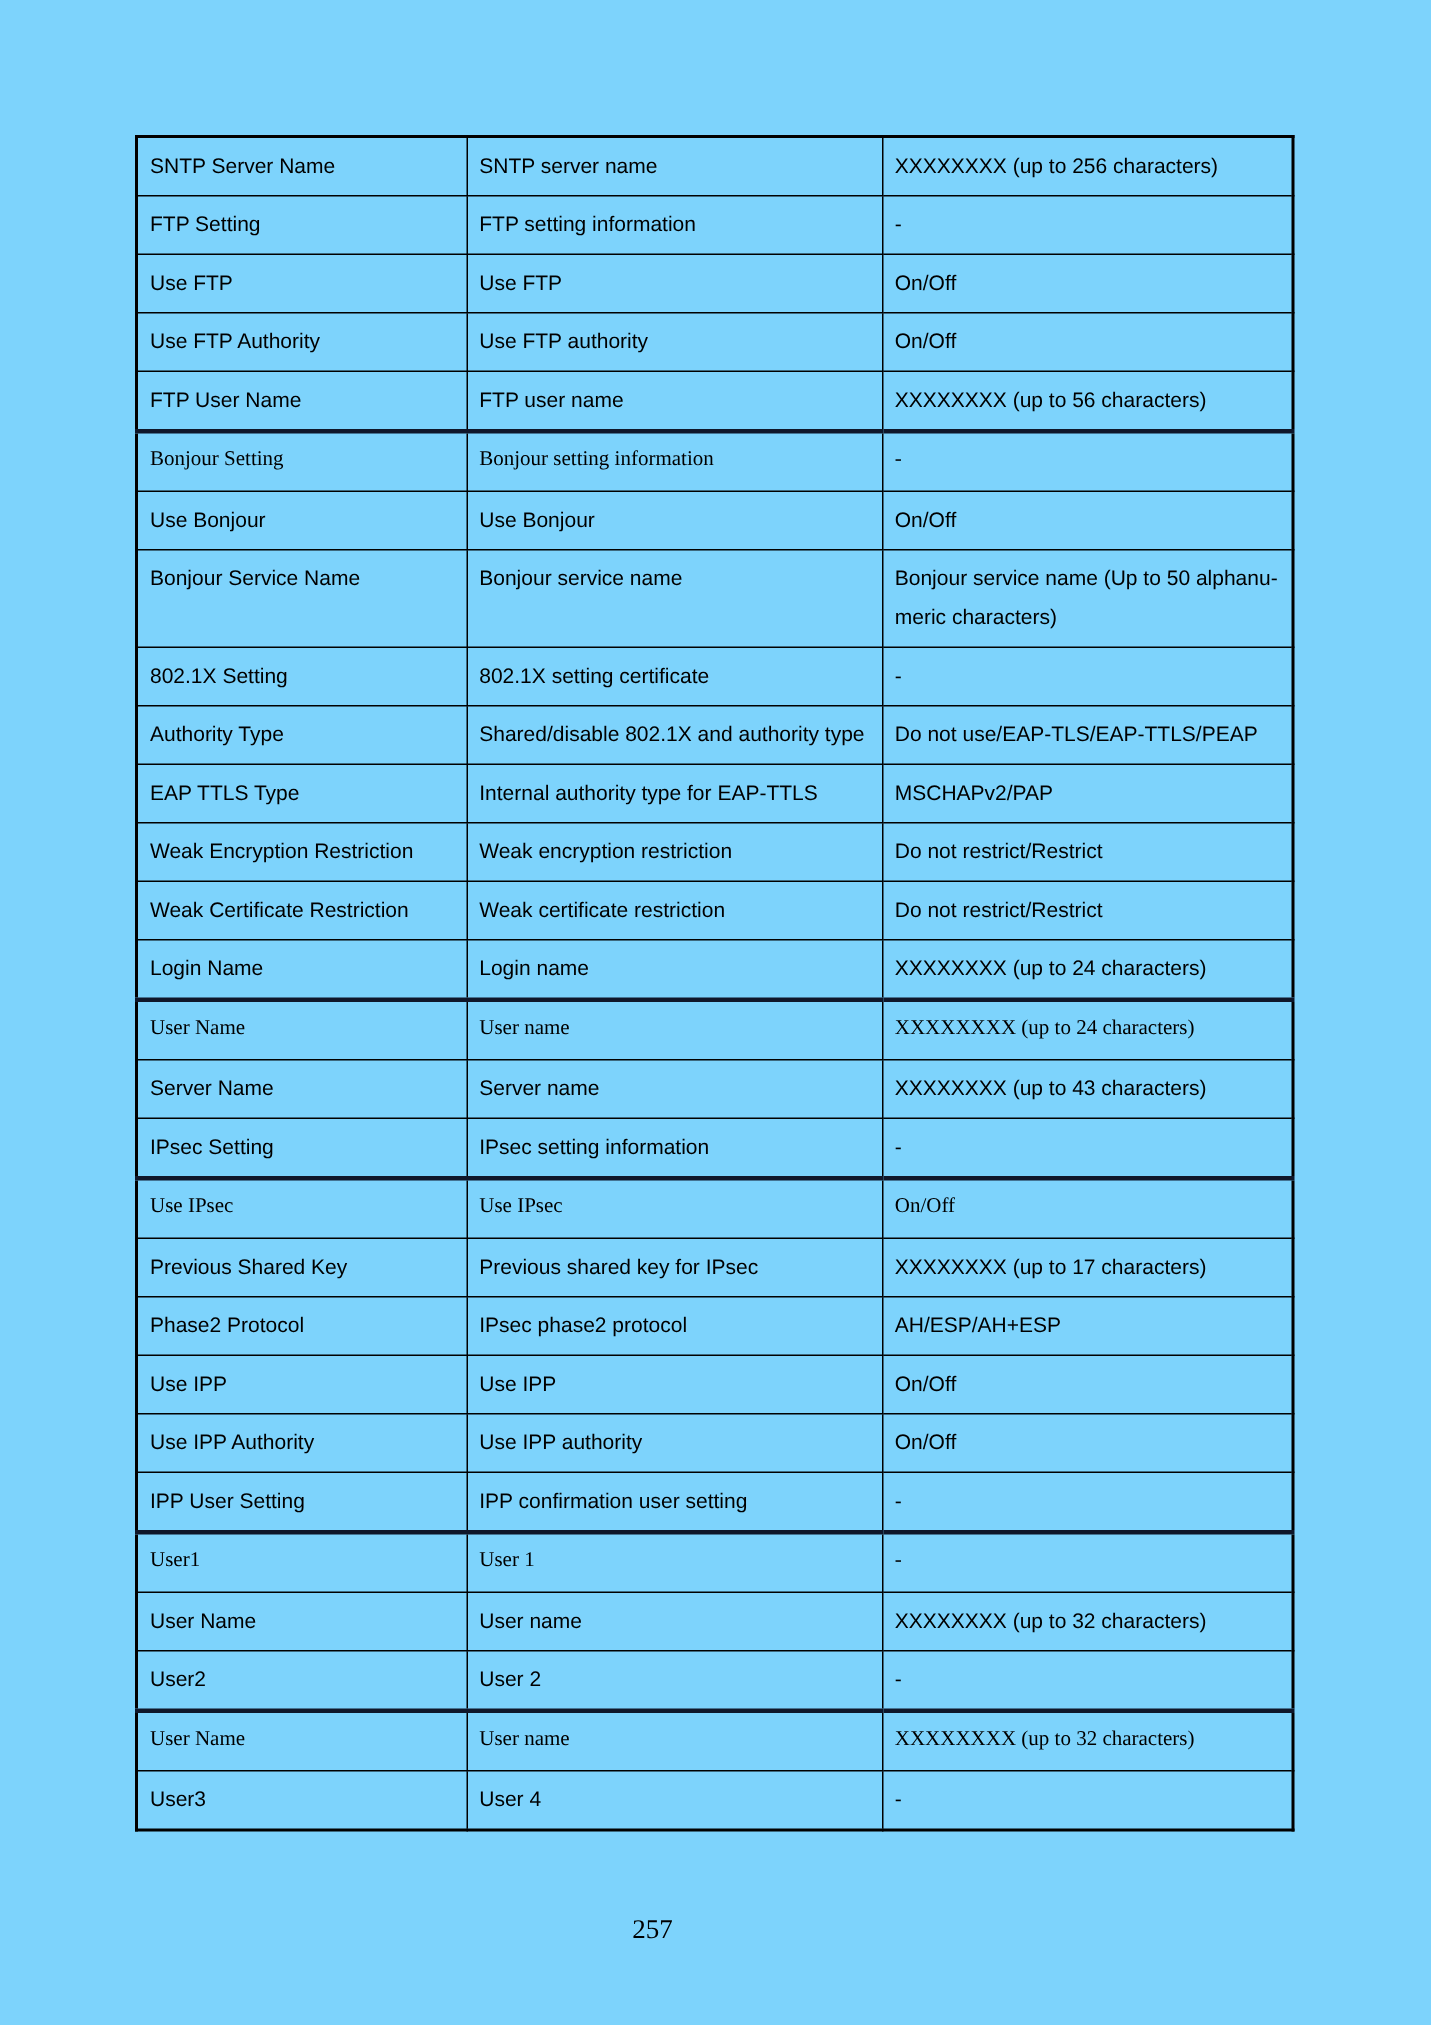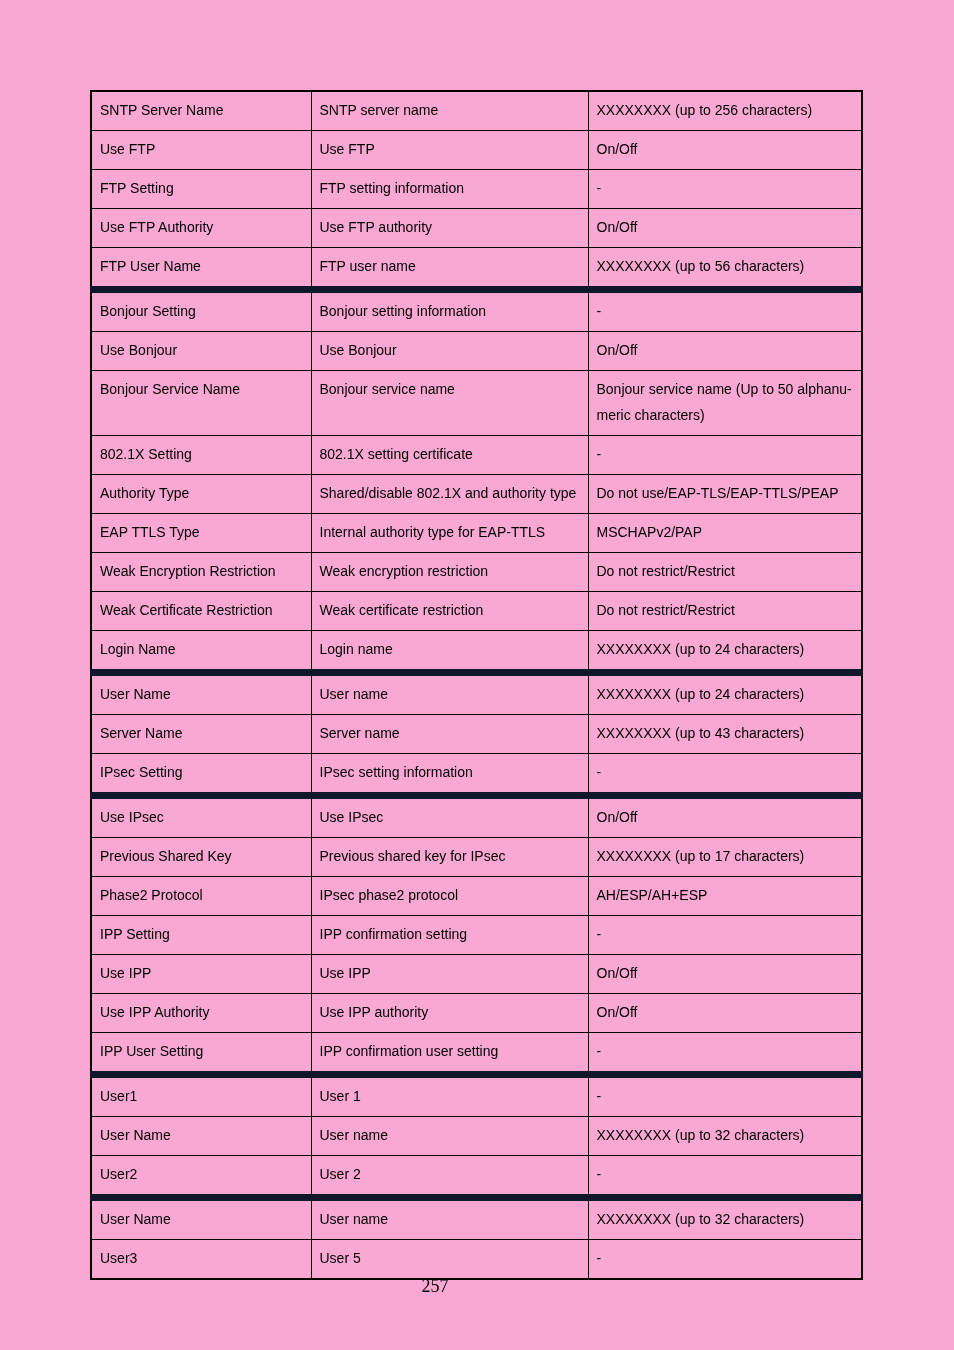--- a/index.html
+++ b/index.html
@@ -4,21 +4,21 @@
 <style>
   html, body {
     margin: 0;
     padding: 0;
     background: #ffffff;
   }
   .page {
     position: relative;
     width: 954px;
     height: 1350px;
-    background: #f9a8d4;
+    background: #7dd3fc;
     overflow: hidden;
     font-family: "Liberation Sans", sans-serif;
     color: #000000;
   }
   table.settings-table {
     position: absolute;
     left: 90px;
     top: 90px;
     width: 771px;
     table-layout: fixed;
@@ -35,21 +35,22 @@
     font-size: 14px;
     line-height: 26px;
     color: #000000;
     white-space: pre-line;
     overflow: hidden;
   }
   table.settings-table tr {
     height: 38px;
   }
   table.settings-table tr.section-start td {
-    border-top: 7px solid #0f172a;
+    border-top: 3px solid #0f172a;
+    font-family: Liberation Serif, serif;
   }
   .page-number {
     position: absolute;
     top: 1276px;
     left: 0;
     width: 870px;
     text-align: center;
     font-family: "Liberation Serif", serif;
     font-size: 18px;
     color: #000000;
@@ -66,28 +67,28 @@
       <col class="c2">
       <col class="c3">
     </colgroup>
     <tbody>
         <tr>
     <td>SNTP Server Name</td>
     <td>SNTP server name</td>
     <td>XXXXXXXX (up to 256 characters)</td>
   </tr>
         <tr>
+    <td>FTP Setting</td>
+    <td>FTP setting information</td>
+    <td>-</td>
+  </tr>
+        <tr>
     <td>Use FTP</td>
     <td>Use FTP</td>
     <td>On/Off</td>
-  </tr>
-        <tr>
-    <td>FTP Setting</td>
-    <td>FTP setting information</td>
-    <td>-</td>
   </tr>
         <tr>
     <td>Use FTP Authority</td>
     <td>Use FTP authority</td>
     <td>On/Off</td>
   </tr>
         <tr>
     <td>FTP User Name</td>
     <td>FTP user name</td>
     <td>XXXXXXXX (up to 56 characters)</td>
@@ -162,25 +163,20 @@
     <td>Previous Shared Key</td>
     <td>Previous shared key for IPsec</td>
     <td>XXXXXXXX (up to 17 characters)</td>
   </tr>
         <tr>
     <td>Phase2 Protocol</td>
     <td>IPsec phase2 protocol</td>
     <td>AH/ESP/AH+ESP</td>
   </tr>
         <tr>
-    <td>IPP Setting</td>
-    <td>IPP confirmation setting</td>
-    <td>-</td>
-  </tr>
-        <tr>
     <td>Use IPP</td>
     <td>Use IPP</td>
     <td>On/Off</td>
   </tr>
         <tr>
     <td>Use IPP Authority</td>
     <td>Use IPP authority</td>
     <td>On/Off</td>
   </tr>
         <tr>
@@ -203,21 +199,21 @@
     <td>User 2</td>
     <td>-</td>
   </tr>
         <tr class="section-start">
     <td>User Name</td>
     <td>User name</td>
     <td>XXXXXXXX (up to 32 characters)</td>
   </tr>
         <tr>
     <td>User3</td>
-    <td>User 5</td>
+    <td>User 4</td>
     <td>-</td>
   </tr>
       </tbody>
   </table>
 
   <div class="page-number">257</div>
 
 </div>
 
 </body></html>

